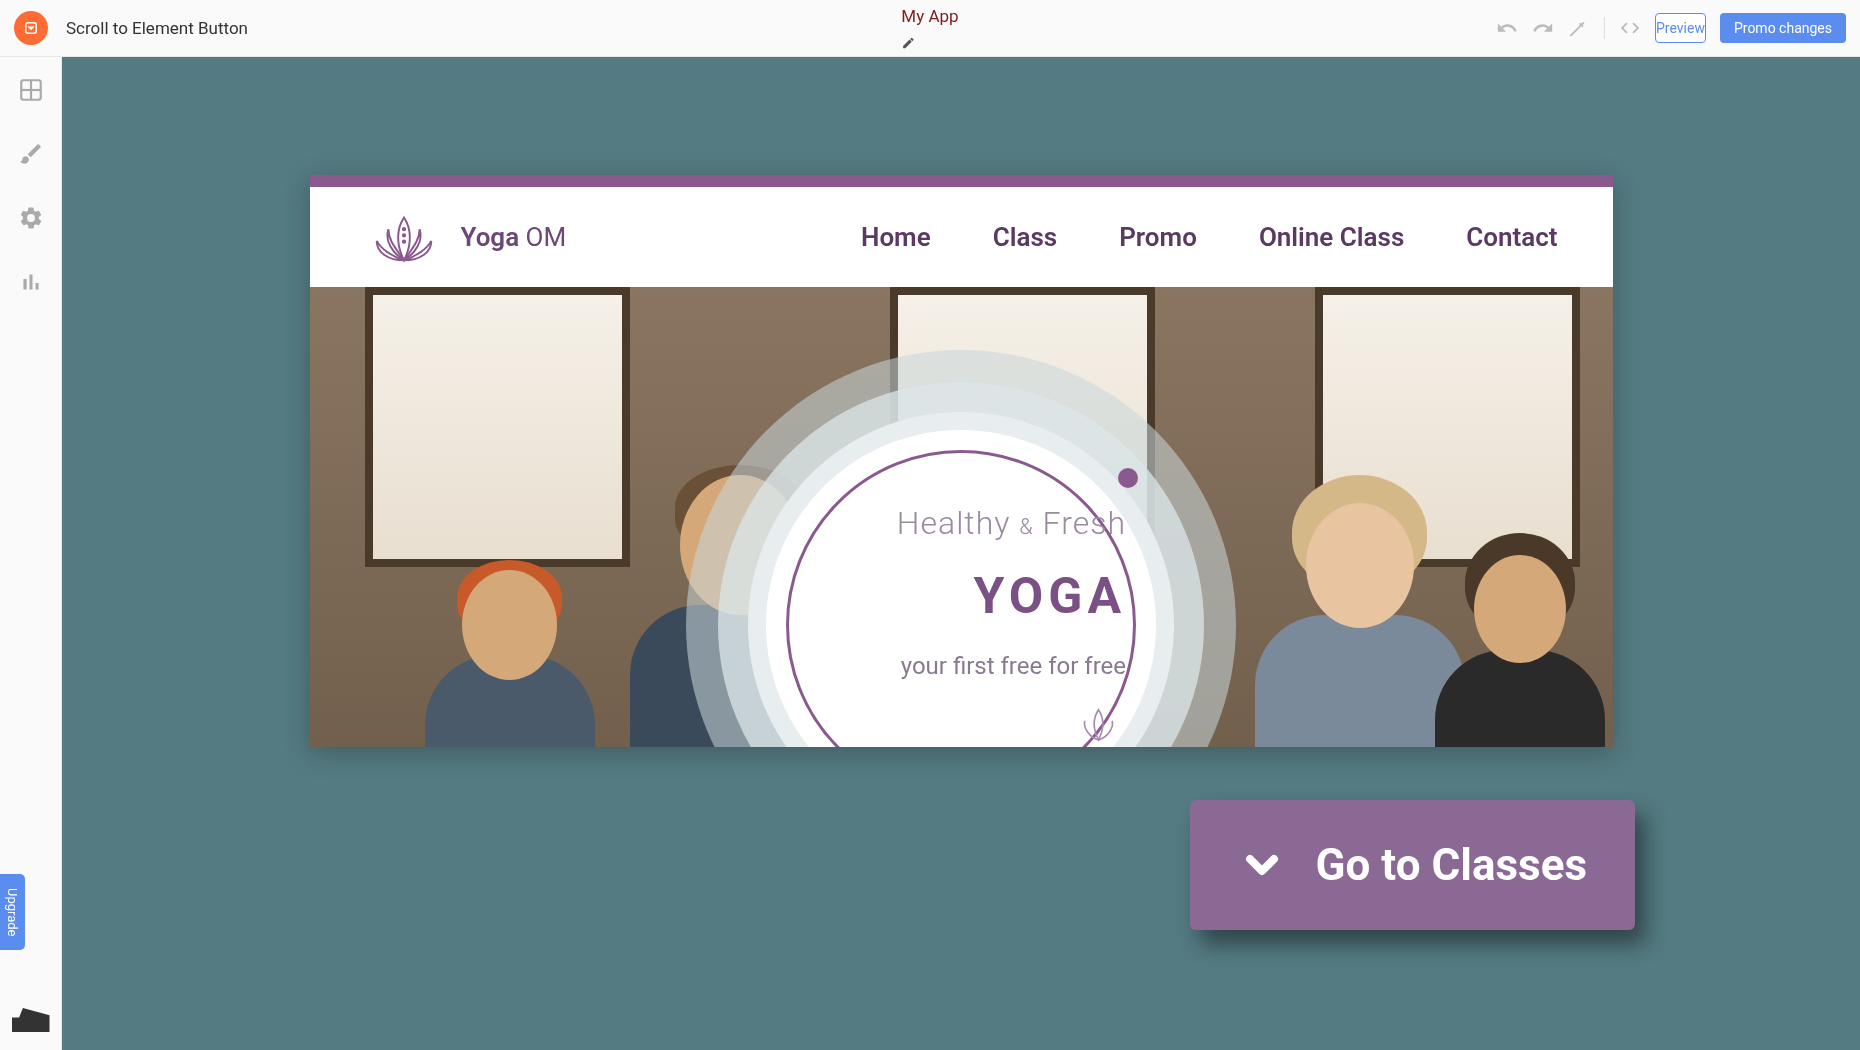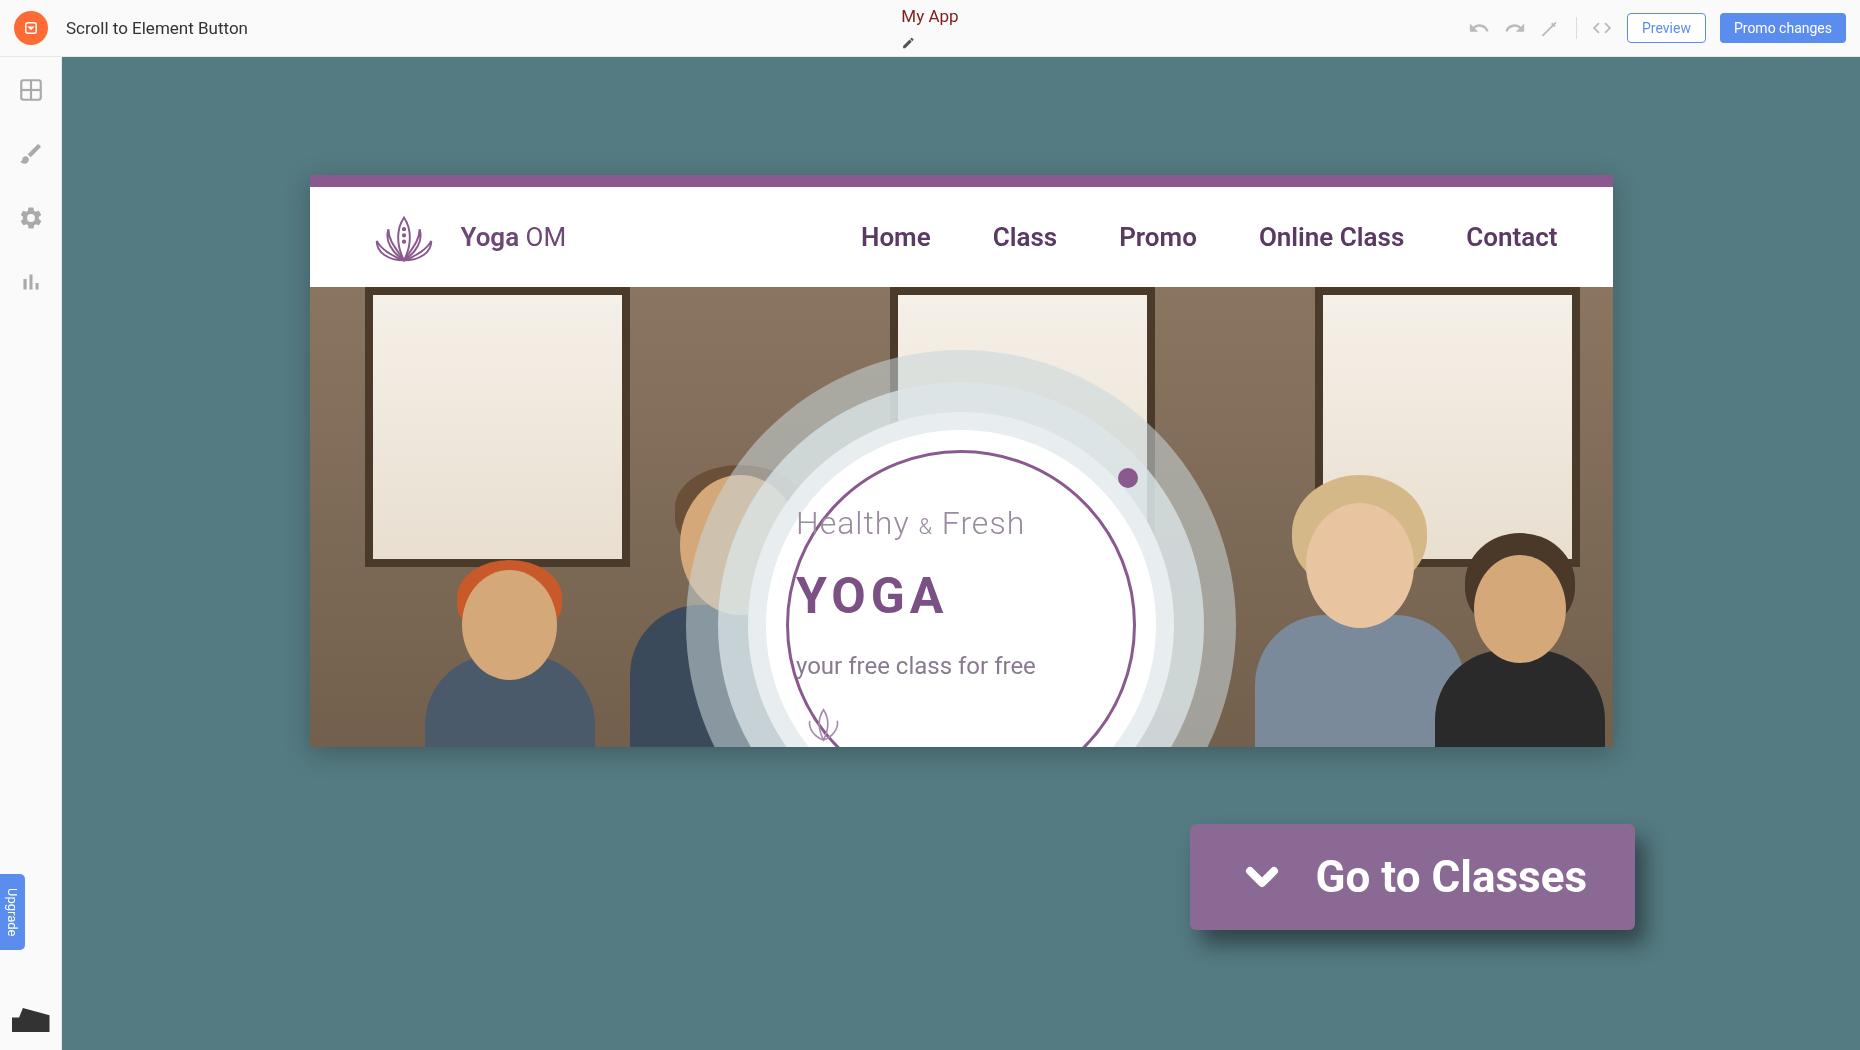--- a/index.html
+++ b/index.html
@@ -7,21 +7,21 @@
     
     .topbar { height: 57px; background: #fafafa; border-bottom: 1px solid #e8e8e8; display: flex; align-items: center; padding: 0 14px; position: relative; }
     .logo { width: 34px; height: 34px; background: #ff6b35; border-radius: 50%; display: flex; align-items: center; justify-content: center; margin-right: 18px; }
     .logo svg { width: 18px; height: 18px; }
     .topbar-title { font-size: 17px; color: #333; }
     .topbar-center { position: absolute; left: 50%; transform: translateX(-50%); display: flex; align-items: flex-start; gap: 10px; font-size: 17px; color: #7f1d1d; flex-direction: column; }
     .pencil { width: 14px; height: 14px; fill: #555; }
     .topbar-right { margin-left: auto; display: flex; align-items: center; gap: 14px; }
     .topbar-icon { width: 22px; height: 22px; fill: #bbb; cursor: pointer; }
     .divider { width: 1px; height: 22px; background: #ddd; }
-    .btn-outline { border: 1px solid #5b8def; color: #5b8def; background: #fff; padding: 6px 14px; border-radius: 4px; font-size: 14px; cursor: pointer; }
+    .btn-outline { border: 1px solid #5b8def; color: #5b8def; background: #fff; padding: 6px 0; border-radius: 4px; font-size: 14px; cursor: pointer; }
     .btn-primary { border: none; background: #5b8def; color: #fff; padding: 7px 14px; border-radius: 4px; font-size: 14px; cursor: pointer; }
     
     .main { display: flex; height: calc(100% - 57px); }
     .sidebar { width: 62px; background: #fafafa; border-right: 1px solid #e8e8e8; display: flex; flex-direction: column; align-items: center; padding-top: 20px; gap: 38px; position: relative; }
     .sidebar-icon { width: 26px; height: 26px; fill: #aaa; cursor: pointer; }
     .upgrade { position: absolute; bottom: 100px; left: 0; background: #5b8def; color: #fff; writing-mode: vertical-rl; padding: 14px 5px; border-radius: 0 5px 5px 0; font-size: 13px; cursor: pointer; }
     .build { position: absolute; bottom: 18px; width: 38px; height: 24px; background: #333; clip-path: polygon(0 40%, 20% 40%, 30% 0, 100% 30%, 100% 100%, 0 100%); }
     
     .canvas { flex: 1; background: #547b82; display: flex; align-items: flex-start; justify-content: center; padding-top: 118px; position: relative; }
     .site { width: 1303px; height: 572px; background: #fff; box-shadow: 0 6px 24px rgba(0,0,0,0.25); position: relative; overflow: hidden; }
@@ -50,28 +50,28 @@
     
     .circle-wrap { position: absolute; left: 50%; top: 50%; transform: translate(-50%, -42%); width: 550px; height: 550px; }
     .ring { position: absolute; border-radius: 50%; }
     .r1 { inset: 0; background: rgba(200,215,218,0.55); }
     .r2 { inset: 32px; background: rgba(220,230,232,0.75); }
     .r3 { inset: 62px; background: #e8eef0; }
     .r4 { inset: 80px; background: #fff; }
     .r5 { inset: 100px; border: 3px solid #8a5a8f; background: transparent; }
     .dot { position: absolute; width: 20px; height: 20px; background: #8a5a8f; border-radius: 50%; }
     .d1 { top: 118px; right: 98px; }
-    .circle-content { position: absolute; inset: 110px; display: flex; flex-direction: column; align-items: flex-start; justify-content: center; text-align: center; }
+    .circle-content { position: absolute; inset: 110px; display: flex; flex-direction: column; align-items: flex-end; justify-content: center; text-align: center; }
     .subtitle { font-size: 32px; color: #9a8aa0; font-weight: 300; letter-spacing: 1px; }
     .subtitle .amp { font-size: 22px; }
     .title-big { font-size: 50px; color: #7a5085; font-weight: 700; letter-spacing: 5px; margin: 25px 0; }
     .tagline { font-size: 24px; color: #8a7a90; line-height: 1.4; }
     .lotus-small { width: 55px; height: 45px; margin-top: 18px; }
     
-    .cta { position: absolute; right: 225px; bottom: 120px; background: #8a6a95; color: #fff; padding: 27px 48px; border-radius: 6px; display: flex; align-items: center; gap: 30px; box-shadow: 10px 14px 22px rgba(0,0,0,0.45); cursor: pointer; }
+    .cta { position: absolute; right: 225px; bottom: 120px; background: #8a6a95; color: #fff; padding: 39px 48px; border-radius: 6px; display: flex; align-items: center; gap: 30px; box-shadow: 10px 14px 22px rgba(0,0,0,0.45); cursor: pointer; }
     .cta-text { font-size: 44px; font-weight: 700; }
     .chev { width: 48px; height: 48px; }
   </style>
 </head>
 <body>
 
 <div class="topbar">
   <div class="logo">
     <svg viewBox="0 0 24 24" fill="#fff">
         <path d="M7 10l5 5 5-5z"></path>
@@ -177,21 +177,21 @@
             <div class="ring r3"></div>
             <div class="ring r4"></div>
             <div class="ring r5"></div>
           <div class="dot d1"></div>
           <div class="circle-content">
             <div class="subtitle">
               <span>Healthy</span> <span class="amp">&amp;</span> <span>Fresh</span>
             </div>
             <div class="title-big">YOGA</div>
             <div class="tagline">
-              <div>your free class for free</div>
+              <div>your first free for free</div>
             </div>
             <svg class="lotus-small" viewBox="0 0 100 80" fill="none" stroke="#a88ab0" stroke-width="3">
               <path d="M50 15 C40 30 40 50 50 70 C60 50 60 30 50 15z"></path>
               <path d="M25 35 C22 50 35 65 50 70"></path>
               <path d="M75 35 C78 50 65 65 50 70"></path>
             </svg>
           </div>
         </div>
       </div>
     </div>

